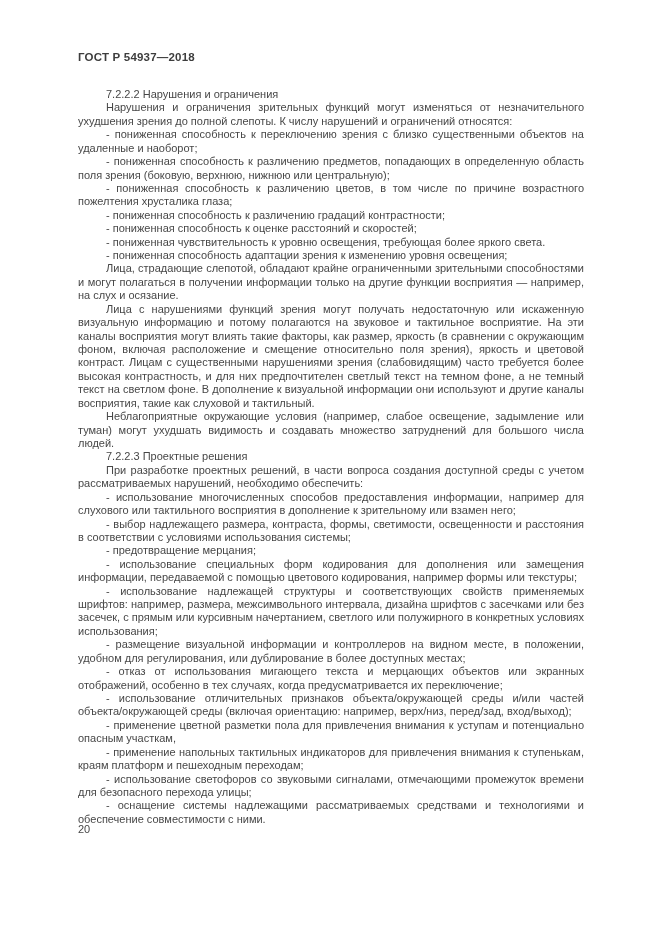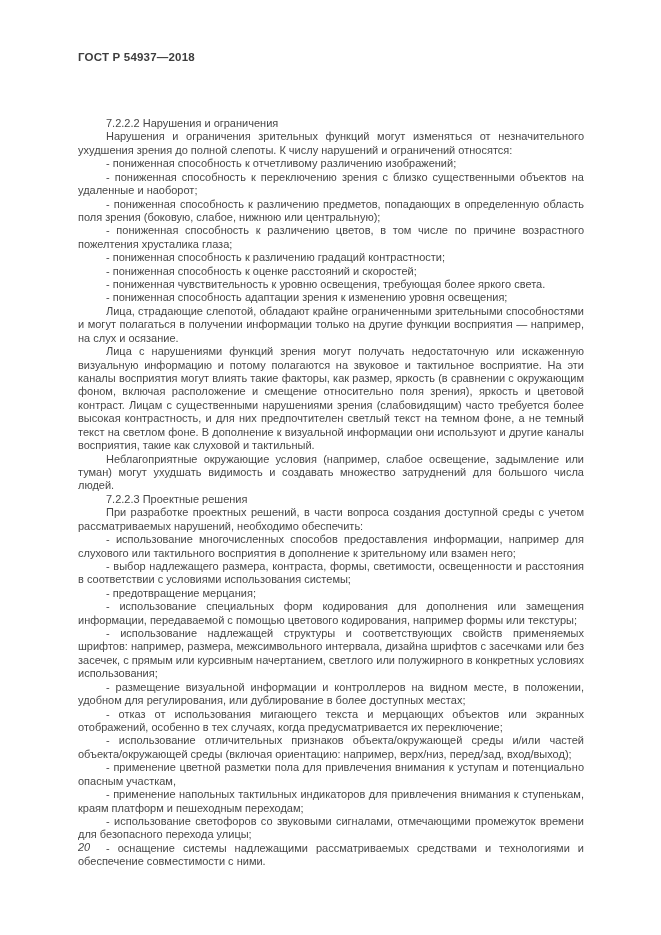--- a/index.html
+++ b/index.html
@@ -28,49 +28,46 @@
   }
   .body-text {
     position: absolute;
     left: 78px;
     top: 88px;
     width: 506px;
     font-size: 11px;
     line-height: 13.42px;
     text-align: justify;
     hyphens: auto;
-    margin-top: 29px;
   }
   .body-text p {
     margin: 0;
     padding: 0;
     text-indent: 28px;
   }
   .page-number {
     position: absolute;
     left: 78px;
-    top: 841px;
+    top: 823px;
     font-size: 11px;
     color: #474747;
-    font-style: italic;
   }
 </style>
 </head>
 <body>
 
 <div class="page">
 
   <div class="doc-header">ГОСТ Р 54937—2018</div>
 
   <div class="body-text">
     <p>7.2.2.2 Нарушения и ограничения</p>
     <p>Нарушения и ограничения зрительных функций могут изменяться от незначительного ухудшения зрения до полной слепоты. К числу нарушений и ограничений относятся:</p>
-    <p>- пониженная способность к отчетливому различению изображений;</p>
     <p>- пониженная способность к переключению зрения с близко существенными объектов на удаленные и наоборот;</p>
-    <p>- пониженная способность к различению предметов, попадающих в определенную область поля зрения (боковую, слабое, нижнюю или центральную);</p>
+    <p>- пониженная способность к различению предметов, попадающих в определенную область поля зрения (боковую, верхнюю, нижнюю или центральную);</p>
     <p>- пониженная способность к различению цветов, в том числе по причине возрастного пожелтения хрусталика глаза;</p>
     <p>- пониженная способность к различению градаций контрастности;</p>
     <p>- пониженная способность к оценке расстояний и скоростей;</p>
     <p>- пониженная чувствительность к уровню освещения, требующая более яркого света.</p>
     <p>- пониженная способность адаптации зрения к изменению уровня освещения;</p>
     <p>Лица, страдающие слепотой, обладают крайне ограниченными зрительными способностями и могут полагаться в получении информации только на другие функции восприятия — например, на слух и осязание.</p>
     <p>Лица с нарушениями функций зрения могут получать недостаточную или искаженную визуальную информацию и потому полагаются на звуковое и тактильное восприятие. На эти каналы восприятия могут влиять такие факторы, как размер, яркость (в сравнении с окружающим фоном, включая расположение и смещение относительно поля зрения), яркость и цветовой контраст. Лицам с существенными нарушениями зрения (слабовидящим) часто требуется более высокая контрастность, и для них предпочтителен светлый текст на темном фоне, а не темный текст на светлом фоне. В дополнение к визуальной информации они используют и другие каналы восприятия, такие как слуховой и тактильный.</p>
     <p>Неблагоприятные окружающие условия (например, слабое освещение, задымление или туман) могут ухудшать видимость и создавать множество затруднений для большого числа людей.</p>
     <p>7.2.2.3 Проектные решения</p>
     <p>При разработке проектных решений, в части вопроса создания доступной среды с учетом рассматриваемых нарушений, необходимо обеспечить:</p>

